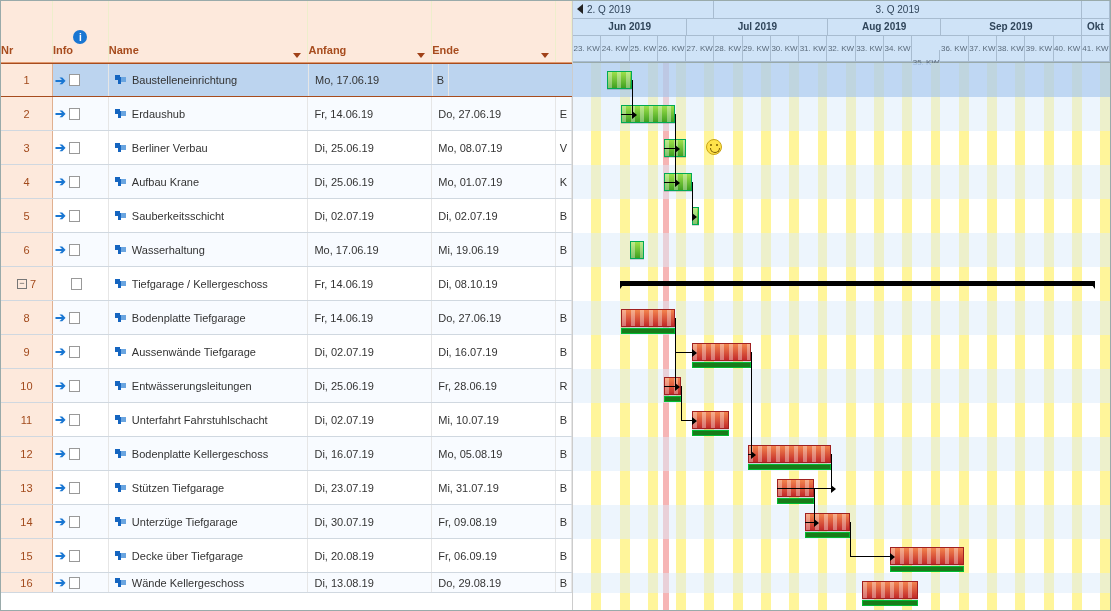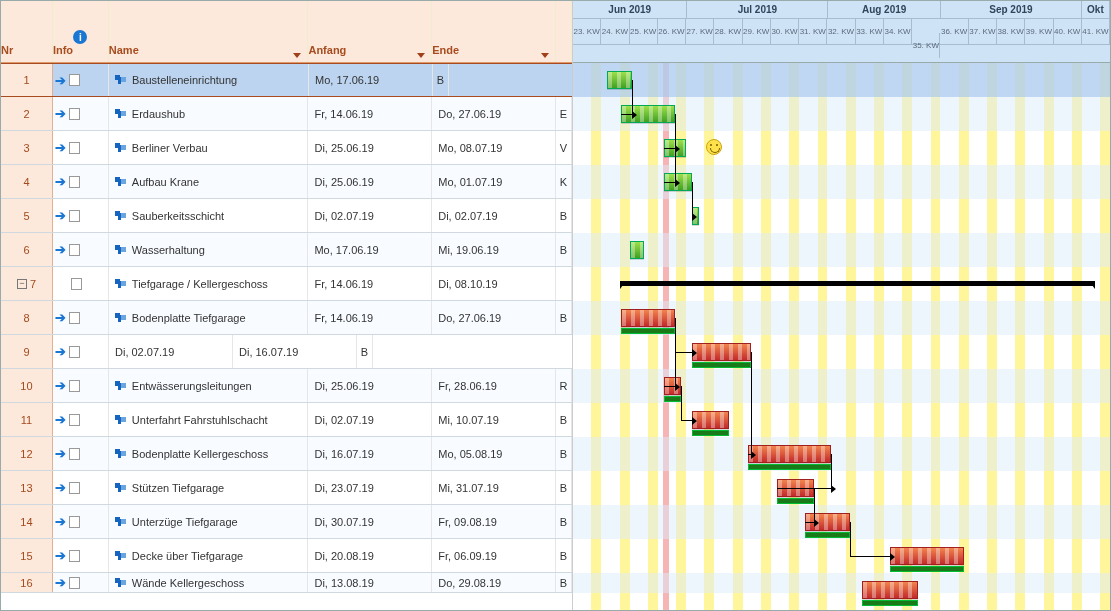--- a/index.html
+++ b/index.html
@@ -226,20 +226,26 @@
     <div class="cell date">Fr, 14.06.19</div>
     <div class="cell date">Do, 27.06.19</div>
     <div class="cell tail">B</div>
         </div>
         <div class="row">
           <div class="cell nr">9</div>
     <div class="cell info">
       <span class="ic-arrow">➔</span>
       <span class="ic-doc"></span>
     </div>
+    <div class="cell name">
+      <span class="ic-tree">
+              <span class="wbs-dot"></span>
+            </span>
+      <span>Aussenwände Tiefgarage</span>
+    </div>
     <div class="cell date">Di, 02.07.19</div>
     <div class="cell date">Di, 16.07.19</div>
     <div class="cell tail">B</div>
         </div>
         <div class="row alt">
           <div class="cell nr">10</div>
     <div class="cell info">
       <span class="ic-arrow">➔</span>
       <span class="ic-doc"></span>
     </div>
@@ -348,20 +354,25 @@
     <div class="cell date">Di, 13.08.19</div>
     <div class="cell date">Do, 29.08.19</div>
     <div class="cell tail">B</div>
         </div>
       </div>
   </div>
 
   <div class="right">
 
     <div class="rhead">
+      <div class="rh-row rh1" id="rh-quarters">
+          <div class="rh-cell" style="width: 141.5px; justify-content: flex-start; padding-left: 4px;"><span class="nav-tri"></span>2. Q 2019</div>
+          <div class="rh-cell" style="width: 367.9px;">3. Q 2019</div>
+          <div class="rh-cell" style="width: 28.3px;"></div>
+        </div>
       <div class="rh-row rh2" id="rh-months">
           <div class="rh-cell" style="width: 115px;">Jun 2019</div>
           <div class="rh-cell" style="width: 141.5px;">Jul 2019</div>
           <div class="rh-cell" style="width: 113.2px;">Aug 2019</div>
           <div class="rh-cell" style="width: 141.5px;">Sep 2019</div>
           <div class="rh-cell" style="width: 28.3px;">Okt</div>
         </div>
       <div class="rh-row rh3" id="rh-weeks">
           <div class="rh-cell" style="width: 28.3px;">23. KW</div>
           <div class="rh-cell" style="width: 28.3px;">24. KW</div>

